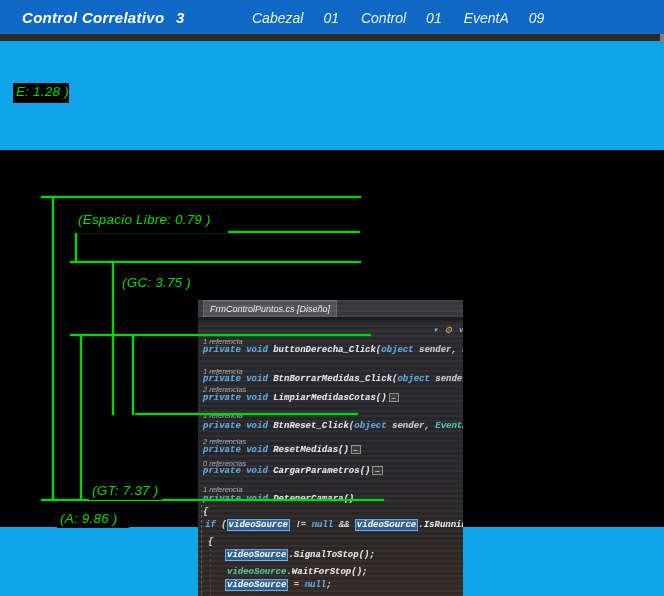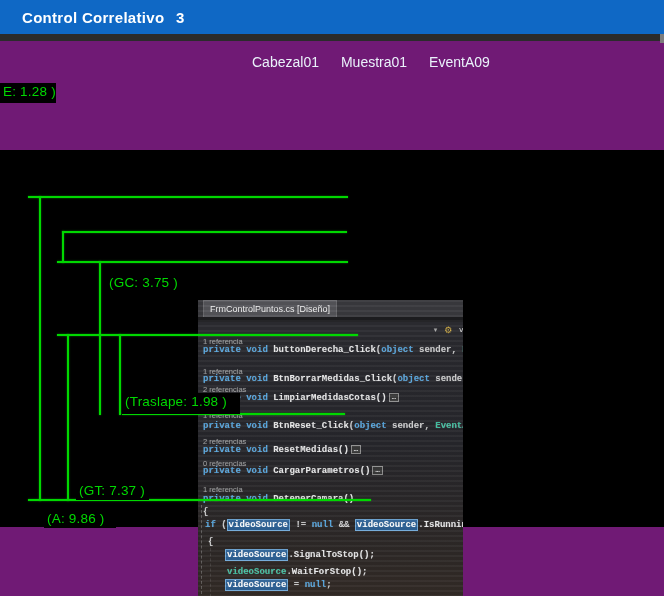--- a/index.html
+++ b/index.html
@@ -1,24 +1,24 @@
 <!DOCTYPE html>
 <html><head>
 <meta charset="utf-8">
 <style>
   html,body{margin:0;padding:0;background:#222;}
   #app{position:relative;width:664px;height:596px;overflow:hidden;
-       background:#701a75;font-family:"Liberation Sans",sans-serif;}
+       background:#0ea5e9;font-family:"Liberation Sans",sans-serif;font-style:italic;}
   
   .header{position:absolute;left:0;top:0;width:664px;height:34px;background:#0f68c5;
           display:flex;align-items:center;color:#fff;}
   .hdr-title{position:absolute;left:22px;top:9px;font-size:15px;font-weight:bold;letter-spacing:.3px;}
   .hdr-num{position:absolute;left:176px;top:9px;font-size:15px;font-weight:bold;}
   .hdr-nav{position:absolute;left:252px;top:10px;display:flex;gap:22px;font-size:14px;color:#eaf2fb;}
-  .hdr-nav .nav-item{display:flex;margin-top:44px;}
+  .hdr-nav .nav-item{display:flex;gap:20px;}
   .under-strip{position:absolute;left:0;top:34px;width:664px;height:7px;background:#2b2b2b;}
   .scroll-sliver{position:absolute;left:660px;top:34px;width:4px;height:9px;background:#7d7d7d;}
   
   .band{position:absolute;left:0;top:150px;width:664px;height:377px;background:#000;}
   .photo{position:absolute;left:198px;top:150px;width:265px;height:377px;overflow:hidden;
          background:linear-gradient(180deg,#2b2b30 0%,#27272c 38%,#2e2927 68%,#3b2f27 92%,#30271f 100%);}
   .photo .moire{position:absolute;inset:0;pointer-events:none;
      background:repeating-linear-gradient(180deg,rgba(255,255,255,.035) 0 2px,rgba(0,0,0,.05) 2px 5px);}
   .photo-tabbar{position:absolute;left:0;top:0;width:265px;height:17px;background:#3a3a3e;}
   .photo-tab{position:absolute;left:5px;top:0;height:16px;background:#55555a;color:#f2f2f2;
@@ -55,21 +55,21 @@
 
   <div class="header">
     <span class="hdr-title">Control Correlativo</span>
     <span class="hdr-num">3</span>
     <div class="hdr-nav" id="hdr-nav">
         <div class="nav-item">
           <span>Cabezal</span>
           <span>01</span>
         </div>
         <div class="nav-item">
-          <span>Muestra</span>
+          <span>Control</span>
           <span>01</span>
         </div>
         <div class="nav-item">
           <span>EventA</span>
           <span>09</span>
         </div>
       </div>
   </div>
   <div class="under-strip"></div>
   <div class="scroll-sliver"></div>
@@ -104,33 +104,33 @@
           <div class="crow" style="left: 5px; top: 194px;"><span class="seg-kw">private void </span><span class="seg-fn">DetenerCamara()</span></div>
           <div class="crow" style="left: 5px; top: 207px;"><span class="seg-pl">{</span></div>
           <div class="crow" style="left: 7px; top: 220px;"><span class="seg-kw">if </span><span class="seg-pl">(</span><span class="seg-hl">videoSource</span><span class="seg-pl"> != </span><span class="seg-kw">null</span><span class="seg-pl"> &amp;&amp; </span><span class="seg-hl">videoSource</span><span class="seg-pl">.</span><span class="seg-fn">IsRunning</span></div>
           <div class="crow" style="left: 10px; top: 237px;"><span class="seg-pl">{</span></div>
           <div class="crow" style="left: 27px; top: 250px;"><span class="seg-hl">videoSource</span><span class="seg-pl">.</span><span class="seg-fn">SignalToStop();</span></div>
           <div class="crow" style="left: 29px; top: 267px;"><span class="seg-ty">videoSource</span><span class="seg-pl">.</span><span class="seg-fn">WaitForStop();</span></div>
           <div class="crow" style="left: 27px; top: 280px;"><span class="seg-hl">videoSource</span><span class="seg-pl"> = </span><span class="seg-kw">null</span><span class="seg-pl">;</span></div>
         </div>
       <div class="moire"></div>
     </div>
-    <div id="overlay" style="position: absolute; inset: 0px;">
+    <div id="overlay" style="position: absolute; inset: 0px; margin-left: 13px;">
         <div class="gline" style="width: 320px; height: 2px; left: 28px; top: 46px;"></div>
         <div class="gline" style="width: 285px; height: 2px; left: 62px; top: 81px;"></div>
         <div class="gline" style="width: 291px; height: 2px; left: 57px; top: 111px;"></div>
         <div class="gline" style="width: 301px; height: 2px; left: 57px; top: 184px;"></div>
         <div class="gline" style="width: 223px; height: 2px; left: 122px; top: 263px;"></div>
         <div class="gline" style="width: 343px; height: 2px; left: 28px; top: 349px;"></div>
         <div class="gline" style="width: 2px; height: 305px; left: 39px; top: 46px;"></div>
         <div class="gline" style="width: 2px; height: 32px; left: 62px; top: 81px;"></div>
         <div class="gline" style="width: 2px; height: 154px; left: 99px; top: 111px;"></div>
         <div class="gline" style="width: 2px; height: 81px; left: 119px; top: 184px;"></div>
         <div class="gline" style="width: 2px; height: 167px; left: 67px; top: 184px;"></div>
         <div class="glabel" style="width: 50px; height: 18px; left: 0px; top: -67px;">E: 1.28 )</div>
+        <div class="glabel" style="width: 147px; height: 20px; left: 62px; top: 61px;">(Espacio Libre: 0.79 )</div>
         <div class="glabel" style="width: 72px; height: 17px; left: 106px; top: 124px;">(GC: 3.75 )</div>
-        <div class="glabel" style="width: 112px; height: 19px; left: 122px; top: 243px;">(Traslape: 1.98 )</div>
         <div class="glabel" style="width: 67px; height: 16px; left: 76px; top: 332px;">(GT: 7.37 )</div>
         <div class="glabel" style="width: 66px; height: 16px; left: 44px; top: 360px;">(A: 9.86 )</div>
       </div>
   </div>
 
 </div>
 
 </body></html>

